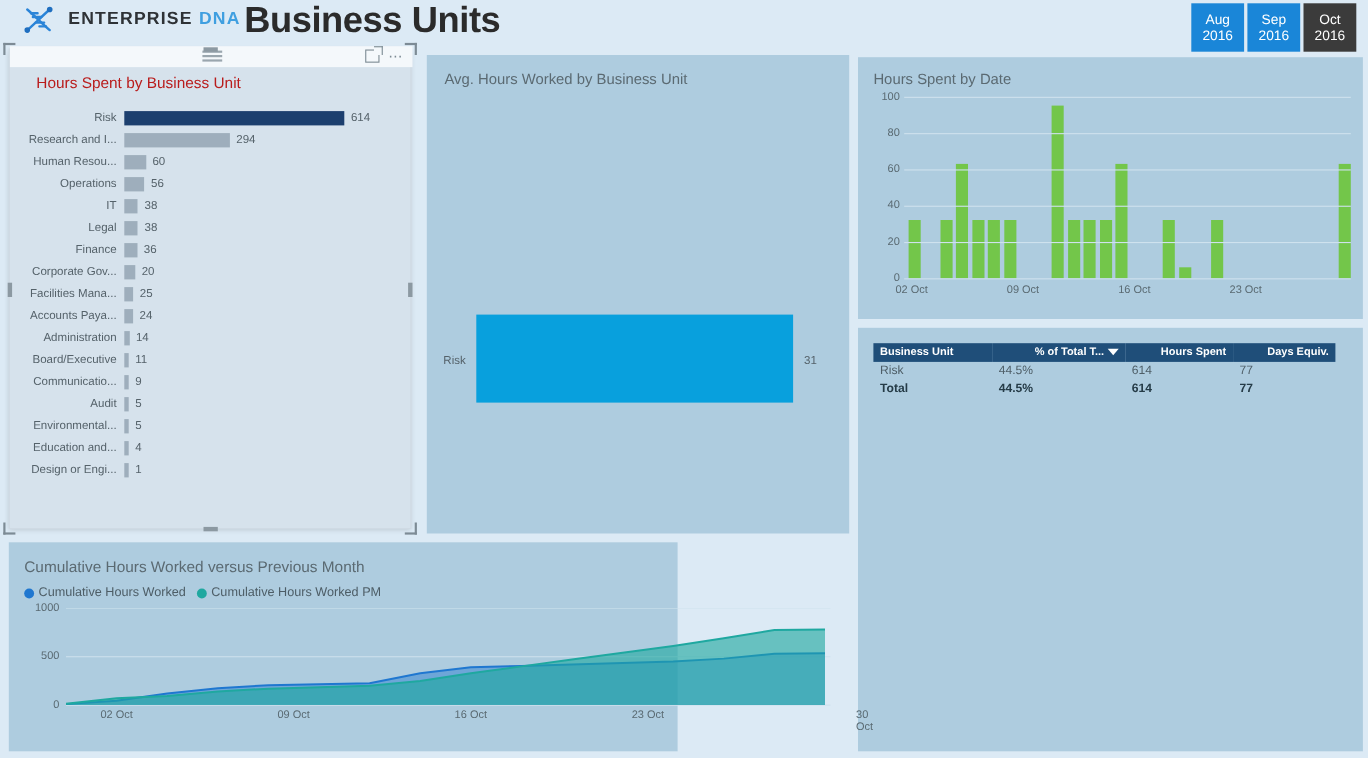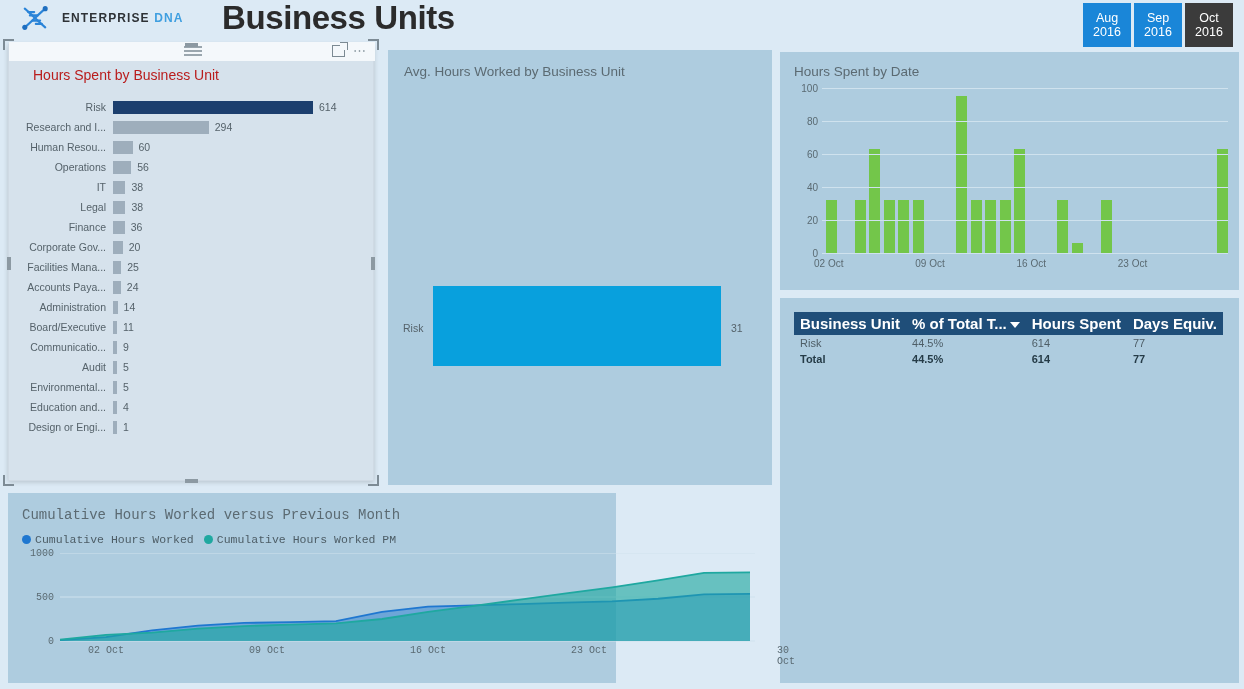--- a/index.html
+++ b/index.html
@@ -8,21 +8,21 @@
     font-family:"Liberation Sans", sans-serif;
     background:#dceaf5;
     color:#444;
   }
   .page { position:relative; width:1244px; height:689px; }
 
   
   .header { position:absolute; left:0; top:0; width:1244px; height:46px; background:#dceaf5; }
   .logo-wrap { position:absolute; left:18px; top:4px; display:flex; align-items:center; gap:10px; }
   .dna-icon { width:34px; height:28px; }
-  .brand { font-size:12px; font-weight:bold; letter-spacing:1.1px; color:#2e3236; }
+  .brand { font-size:16px; font-weight:bold; letter-spacing:1.1px; color:#2e3236; }
   .brand .dna { color:#3f9fe0; font-weight:bold; }
   .page-title { position:absolute; left:222px; top:-1px; font-size:33px; font-weight:bold;
     color:#2b2b2b; letter-spacing:-0.4px; }
 
   .month-btns { position:absolute; right:11px; top:3px; display:flex; gap:3px; }
   .month-btn { width:48px; height:44px; background:#1a86d8; color:#fff; display:flex;
     flex-direction:column; align-items:center; justify-content:center; font-size:12.5px;
     line-height:14px; cursor:pointer; }
   .month-btn.sel { background:#3b3b3b; }
 
@@ -81,31 +81,31 @@
   .gc-grid { position:absolute; left:0; right:0; height:1px; background:#cfe2ee; }
   .gc-bars { position:absolute; left:0; right:0; bottom:0; top:0; }
   .gbar { position:absolute; bottom:0; width:11px; background:#73c64a; }
   .gc-xlabels { position:absolute; left:30px; right:4px; top:170px; height:16px; }
   .gc-xlabels span { position:absolute; font-size:10px; color:#5a6a72; }
 
   
   #p-table { left:780px; top:298px; width:459px; height:385px; }
   .tbl { position:absolute; left:14px; top:14px; width:420px; font-size:11px;
     border-collapse:collapse; }
-  .tbl thead th { background:#1f4e79; color:#fff; font-weight:bold; font-size:15px;
+  .tbl thead th { background:#1f4e79; color:#fff; font-weight:bold; font-size:10px;
     padding:3px 6px; text-align:right; white-space:nowrap; }
   .tbl thead th:first-child { text-align:left; }
   .tbl tbody td { padding:2px 6px; text-align:left; color:#4e5e67; }
   .tbl tbody td:first-child { text-align:left; }
   .tbl tbody tr.total td { font-weight:bold; color:#253b47; }
   .sortcaret { display:inline-block; margin-left:3px; border-left:5px solid transparent;
     border-right:5px solid transparent; border-top:6px solid #fff; vertical-align:middle; }
 
   
-  #p-cum { left:8px; top:493px; width:608px; height:190px;font-family:Liberation Mono, monospace; }
+  #p-cum { left:8px; top:493px; width:608px; height:190px; }
   #p-cum .panel-title { position:absolute; left:14px; top:14px; font-size:14px; }
   .legend { position:absolute; left:14px; top:40px; display:flex; gap:10px; align-items:center; }
   .lg { display:flex; align-items:center; gap:4px; font-size:11.5px; color:#4d5d66; }
   .dot { width:9px; height:9px; border-radius:50%; }
   .area-wrap { position:absolute; left:12px; top:60px; width:740px; height:110px; }
   .ay { position:absolute; left:0; width:34px; text-align:right; font-size:10px; color:#5a6a72;
         transform:translateY(-50%); }
   .ax { position:absolute; top:92px; font-size:10px; color:#5a6a72; transform:translateX(-50%); }
 </style>
 </head>

